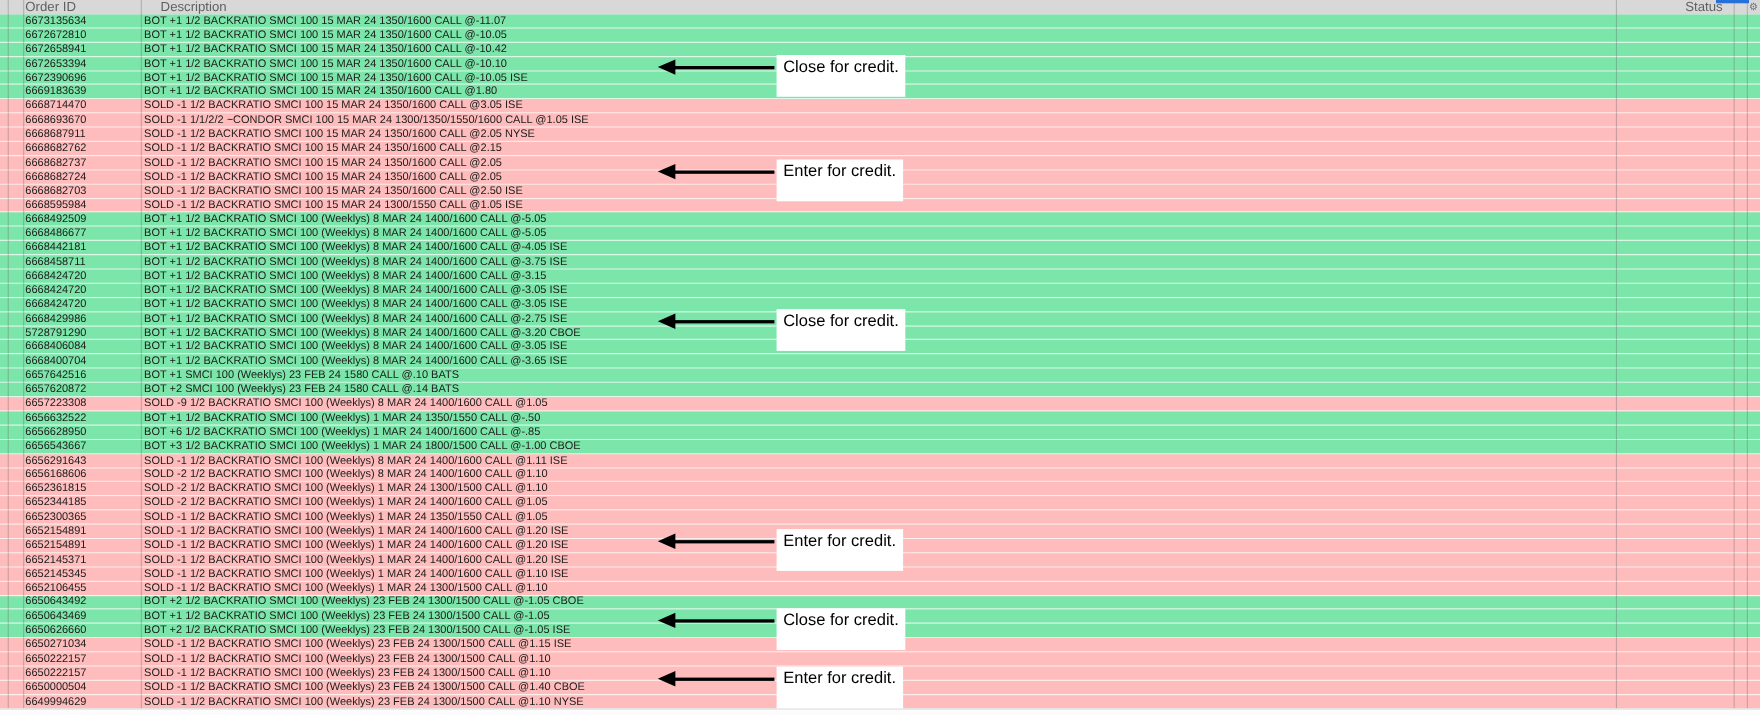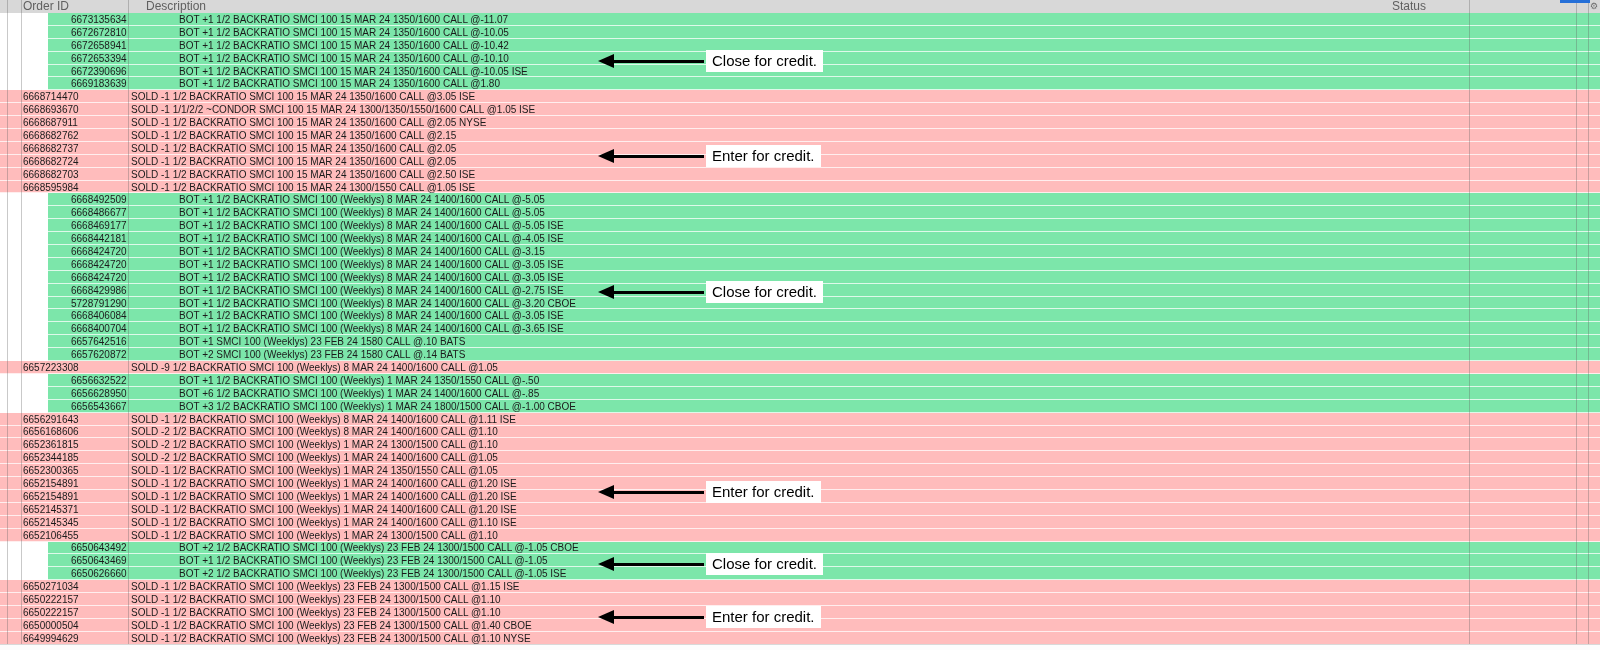--- a/index.html
+++ b/index.html
@@ -10,28 +10,28 @@
   }
   
   .header{
     position:absolute;top:0;left:0;right:0;height:13px;
     background:var(--header-bg);z-index:2;
   }
   .header span{
     position:absolute;top:0;line-height:13px;font-size:12px;
     color:var(--header-text);white-space:nowrap;
   }
-  .h-id{left:23px;} .h-desc{left:146px;} .h-status{left:1392px;}
+  .h-id{left:23px;} .h-desc{left:146px;} .h-status{left:1532px;}
   
   #rows{
     position:absolute;top:13px;left:0;right:0;bottom:5px;
     display:flex;flex-direction:column;z-index:1;
   }
   .row{flex:1;position:relative;border-bottom:1px solid rgba(255,255,255,0.75);}
-  .row.bot{background:var(--bot-bg);margin-left:48px;}
+  .row.bot{background:var(--bot-bg);}
   .row.sold{background:var(--sold-bg);text-align:center;}
   .cell{
     position:absolute;top:50%;transform:translateY(-50%);
     font-size:10px;color:var(--row-text);white-space:nowrap;
   }
   .cell-id{left:23px;} .cell-desc{left:131px;} .cell-status{left:1472px;}
   
   .vline{
     position:absolute;top:0;bottom:5px;width:1px;
     background:rgba(100,100,100,0.35);z-index:3;
@@ -56,21 +56,21 @@
   .arr-head{
     position:absolute;left:0;top:-7px;width:0;height:0;
     border-right:16px solid var(--arrow);
     border-top:7px solid transparent;border-bottom:7px solid transparent;
   }
   .arr-line{
     position:absolute;left:14px;top:-1.5px;width:92px;height:3px;
     background:var(--arrow);
   }
   .ann-label{
-    position:absolute;left:108px;top:-11px;height:22px;line-height:22px;
+    position:absolute;left:108px;top:-11px;height:38px;line-height:22px;
     padding:0 6px;background:var(--label-bg);color:var(--label-text);
     font-size:15px;white-space:nowrap;
   }
 </style>
 </head>
 <body>
 
 <div id="app" style="--bot-bg: #7CE6AA; --sold-bg: #FFBCBC; --header-bg: #D8D8D8; --header-text: #606060; --row-text: #1B1B1B; --arrow: #000000; --label-bg: #FFFFFF; --label-text: #000000; --accent-blue: #2670D8;">
 
   <div class="header">
@@ -154,27 +154,27 @@
         <span class="cell cell-id">6668492509</span>
         <span class="cell cell-desc">BOT +1 1/2 BACKRATIO SMCI 100 (Weeklys) 8 MAR 24 1400/1600 CALL @-5.05</span>
         <span class="cell cell-status"></span>
       </div>
       <div class="row bot">
         <span class="cell cell-id">6668486677</span>
         <span class="cell cell-desc">BOT +1 1/2 BACKRATIO SMCI 100 (Weeklys) 8 MAR 24 1400/1600 CALL @-5.05</span>
         <span class="cell cell-status"></span>
       </div>
       <div class="row bot">
-        <span class="cell cell-id">6668469177</span>
-        <span class="cell cell-desc">BOT +1 1/2 BACKRATIO SMCI 100 (Weeklys) 8 MAR 24 1400/1600 CALL @-5.05 ISE</span>
-        <span class="cell cell-status"></span>
-      </div>
-      <div class="row bot">
         <span class="cell cell-id">6668442181</span>
         <span class="cell cell-desc">BOT +1 1/2 BACKRATIO SMCI 100 (Weeklys) 8 MAR 24 1400/1600 CALL @-4.05 ISE</span>
+        <span class="cell cell-status"></span>
+      </div>
+      <div class="row bot">
+        <span class="cell cell-id">6668458711</span>
+        <span class="cell cell-desc">BOT +1 1/2 BACKRATIO SMCI 100 (Weeklys) 8 MAR 24 1400/1600 CALL @-3.75 ISE</span>
         <span class="cell cell-status"></span>
       </div>
       <div class="row bot">
         <span class="cell cell-id">6668424720</span>
         <span class="cell cell-desc">BOT +1 1/2 BACKRATIO SMCI 100 (Weeklys) 8 MAR 24 1400/1600 CALL @-3.15</span>
         <span class="cell cell-status"></span>
       </div>
       <div class="row bot">
         <span class="cell cell-id">6668424720</span>
         <span class="cell cell-desc">BOT +1 1/2 BACKRATIO SMCI 100 (Weeklys) 8 MAR 24 1400/1600 CALL @-3.05 ISE</span>

